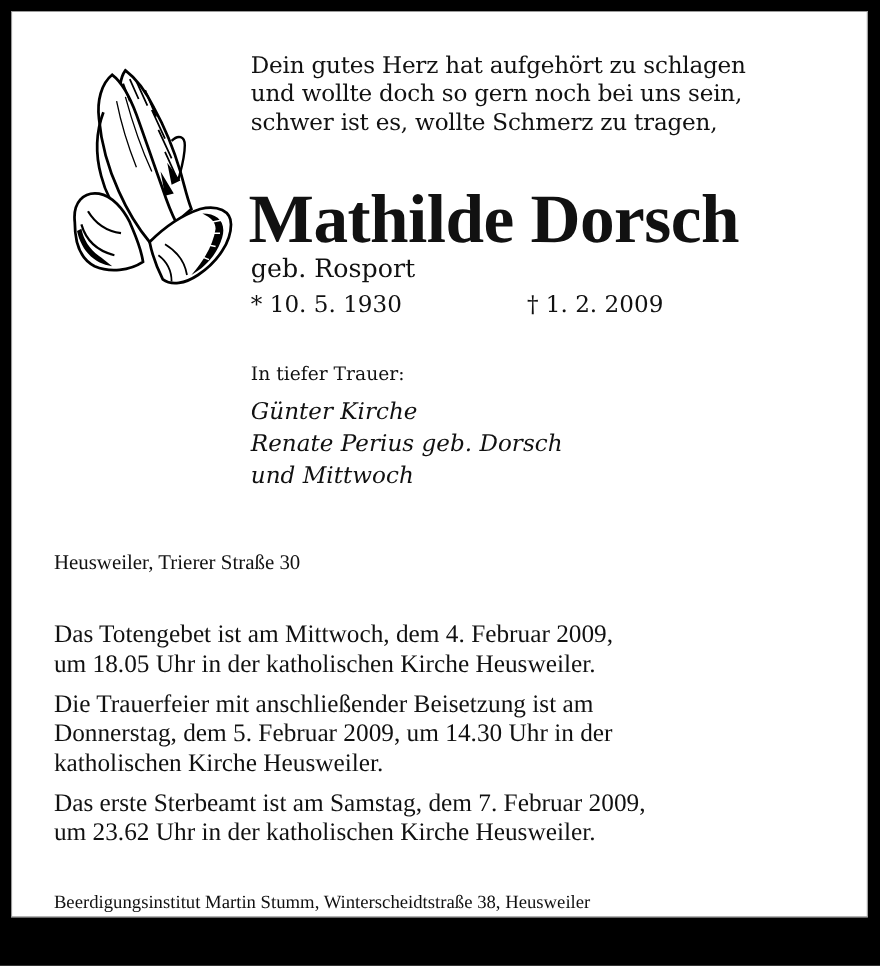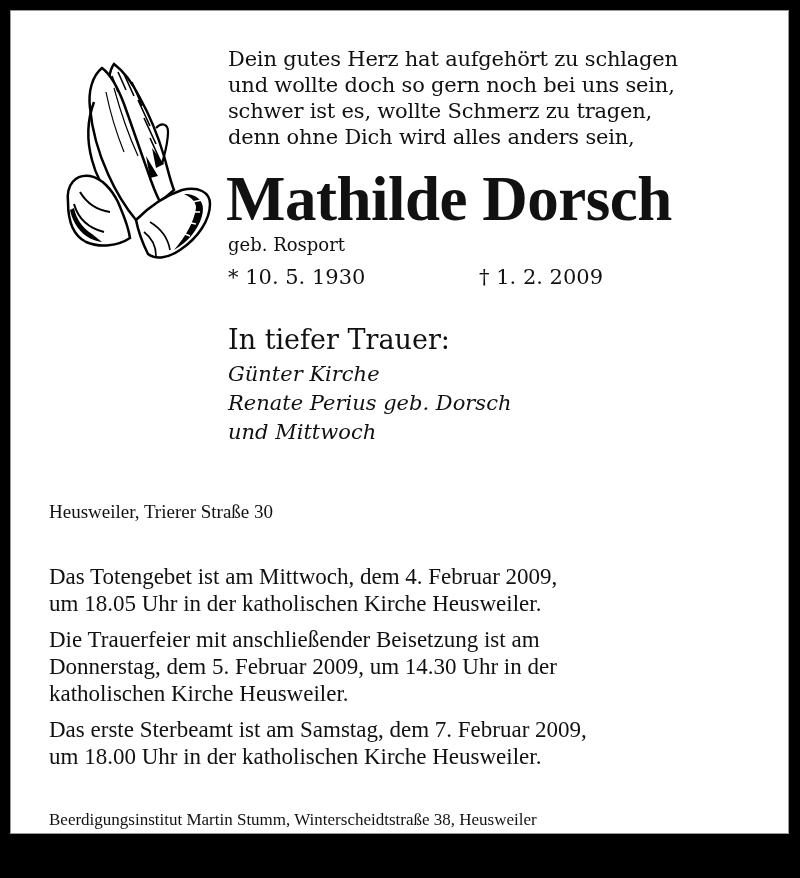--- a/index.html
+++ b/index.html
@@ -21,31 +21,31 @@
     }
     .poem div { white-space: nowrap; }
     .name {
       position: absolute; left: 216px; top: 154px;
       font-family: "Liberation Serif", "DejaVu Serif", serif;
       font-weight: bold; font-size: 63px; line-height: 70px; letter-spacing: -0.5px;
       white-space: nowrap;
     }
     .nee {
       position: absolute; left: 218px; top: 221px;
-      font-size: 18px; line-height: 28px;
+      font-size: 23px; line-height: 28px;
     }
     .dates {
       position: absolute; left: 218px; top: 253px; width: 400px;
       font-size: 21px; line-height: 28px; white-space: nowrap;
     }
     .dates .birth { position: absolute; left: 0; }
     .dates .death { position: absolute; left: 251px; }
     .mourning-label {
       position: absolute; left: 218px; top: 316px;
-      font-size: 27px; line-height: 28px;
+      font-size: 17px; line-height: 28px;
     }
     .mourners {
       position: absolute; left: 218px; top: 350px;
       font-size: 21px; line-height: 29px; font-style: italic;
     }
     .mourners div { white-space: nowrap; }
     .address {
       position: absolute; left: 39px; top: 488px;
       font-family: "Liberation Serif", serif;
       font-size: 19px; line-height: 28px; white-space: nowrap;
@@ -90,21 +90,20 @@
       <path d="M132 142 C146 142 154 150 150 164 C146 178 136 190 122 198 C134 184 142 170 144 156 C144 150 140 146 132 142 Z" fill="#000"></path>
       <path d="M98 170 C108 176 116 186 118 198 M92 180 C100 186 104 194 104 204" stroke="#000" stroke-width="1.6" fill="none"></path>
       <path d="M140 150 L150 148 M138 160 L148 160 M134 170 L144 172 M128 180 L138 184" stroke="#fff" stroke-width="1.4"></path>
     </svg>
   </div>
 
   <div class="poem">
     <div>Dein gutes Herz hat aufgehört zu schlagen</div>
     <div>und wollte doch so gern noch bei uns sein,</div>
     <div>schwer ist es, wollte Schmerz zu tragen,</div>
-    <div>denn ohne Dich wird alles anders sein,</div>
   </div>
 
   <div class="name">Mathilde Dorsch</div>
   <div class="nee">geb. Rosport</div>
 
   <div class="dates">
     <span class="birth">* 10. 5. 1930</span>
     <span class="death">† 1. 2. 2009</span>
   </div>
 
@@ -122,18 +121,18 @@
       <div>Das Totengebet ist am Mittwoch, dem 4. Februar 2009,</div>
       <div>um 18.05 Uhr in der katholischen Kirche Heusweiler.</div>
     </div>
     <div class="notice">
       <div>Die Trauerfeier mit anschließender Beisetzung ist am</div>
       <div>Donnerstag, dem 5. Februar 2009, um 14.30 Uhr in der</div>
       <div>katholischen Kirche Heusweiler.</div>
     </div>
     <div class="notice">
       <div>Das erste Sterbeamt ist am Samstag, dem 7. Februar 2009,</div>
-      <div>um 18.00 Uhr in der katholischen Kirche Heusweiler.</div>
+      <div>um 23.62 Uhr in der katholischen Kirche Heusweiler.</div>
     </div>
   </div>
 
   <div class="footer">Beerdigungsinstitut Martin Stumm, Winterscheidtstraße 38, Heusweiler</div>
 </div>
 
 </body></html>

